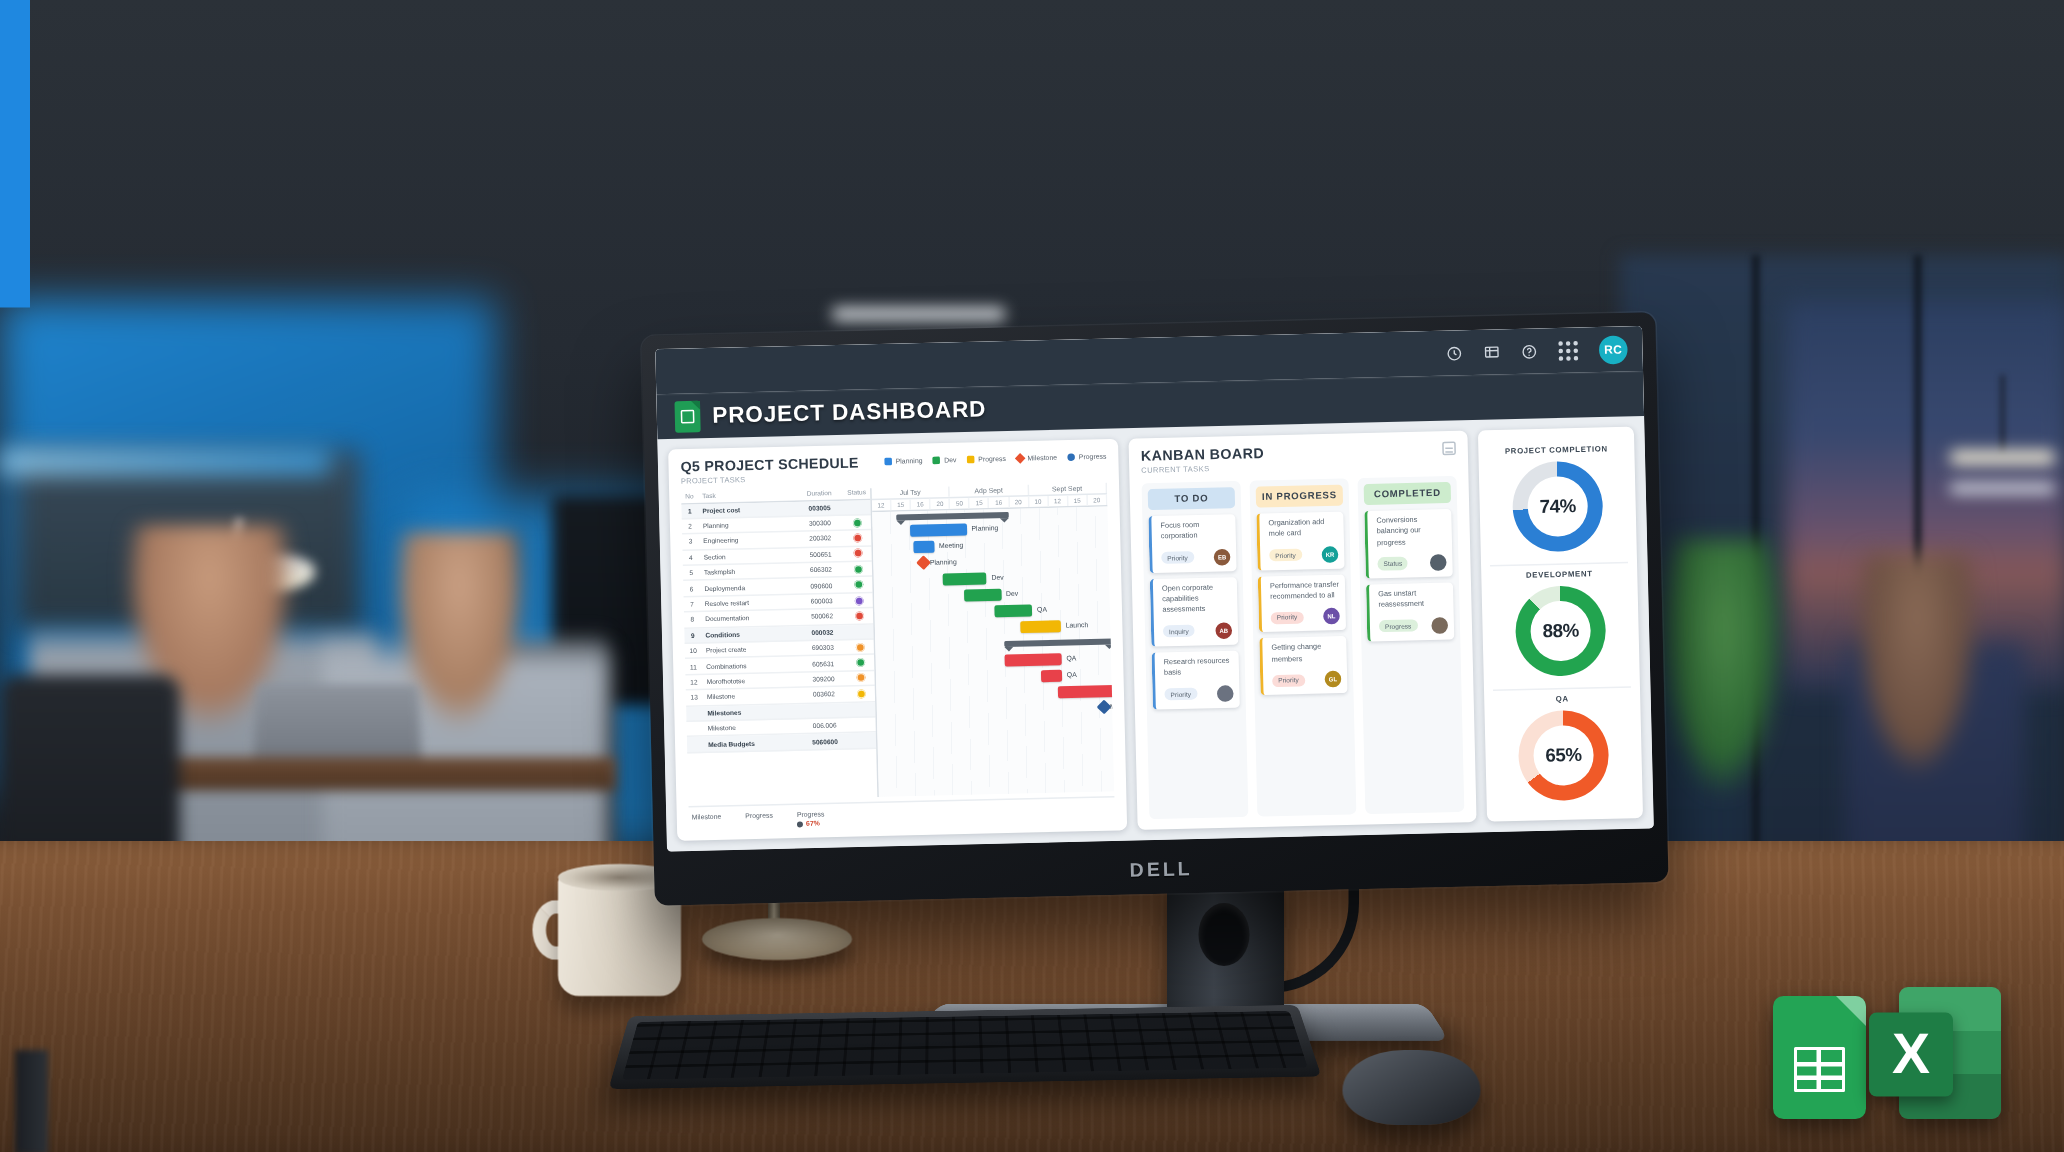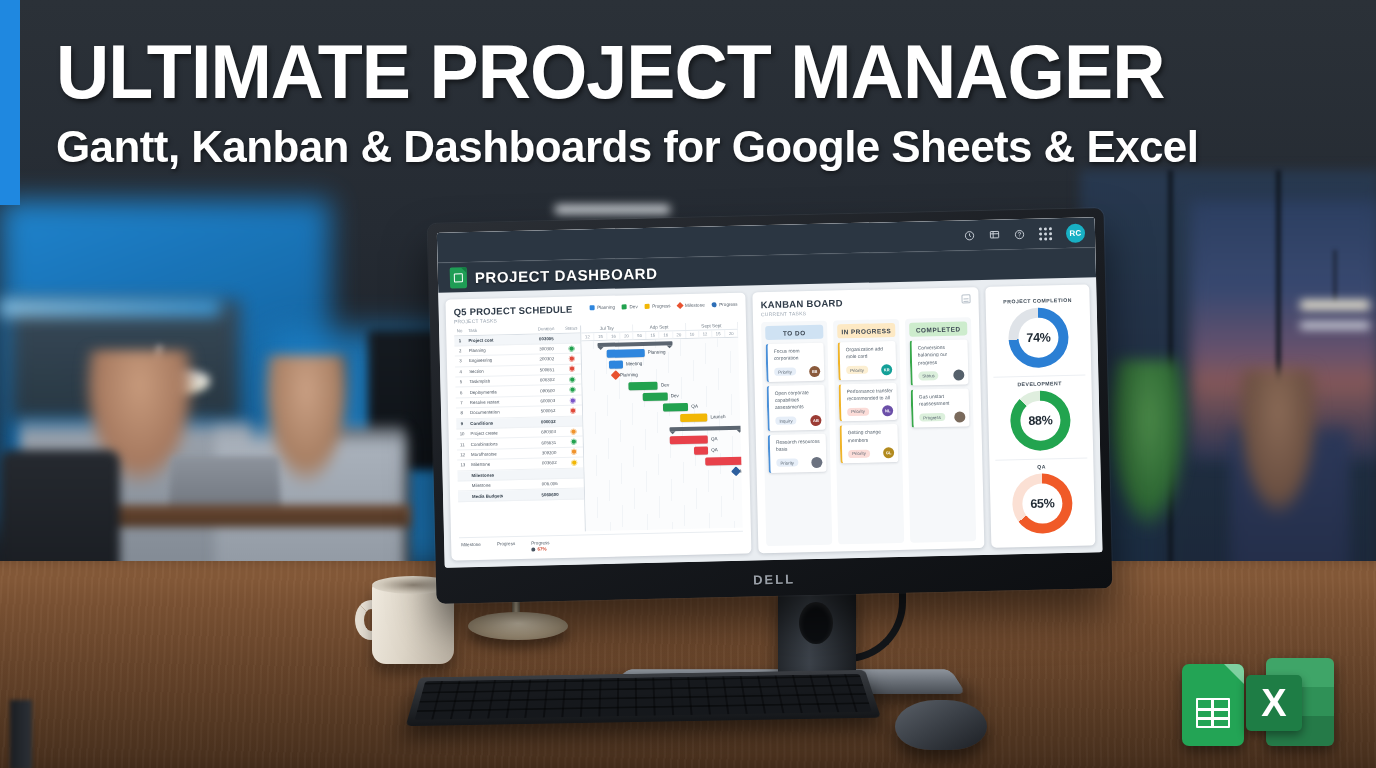--- a/index.html
+++ b/index.html
@@ -854,24 +854,20 @@
       </div>
     </div>
   </div>
 
   <div class="keyboard">
       <div class="keys"></div>
     </div>
   <div class="mouse"></div>
 
   <div class="accent-bar"></div>
-  <div class="headline">
-    <div class="h1">ULTIMATE PROJECT MANAGER</div>
-    <div class="h2">Gantt, Kanban &amp; Dashboards for Google Sheets &amp; Excel</div>
-  </div>
 
   <div class="logos">
     <div class="logo-sheets">
         <span class="sheet-grid"></span>
       </div>
     <div class="logo-excel">
       <span class="back"></span>
       <span class="front">
           <span class="x">X</span>
         </span>

